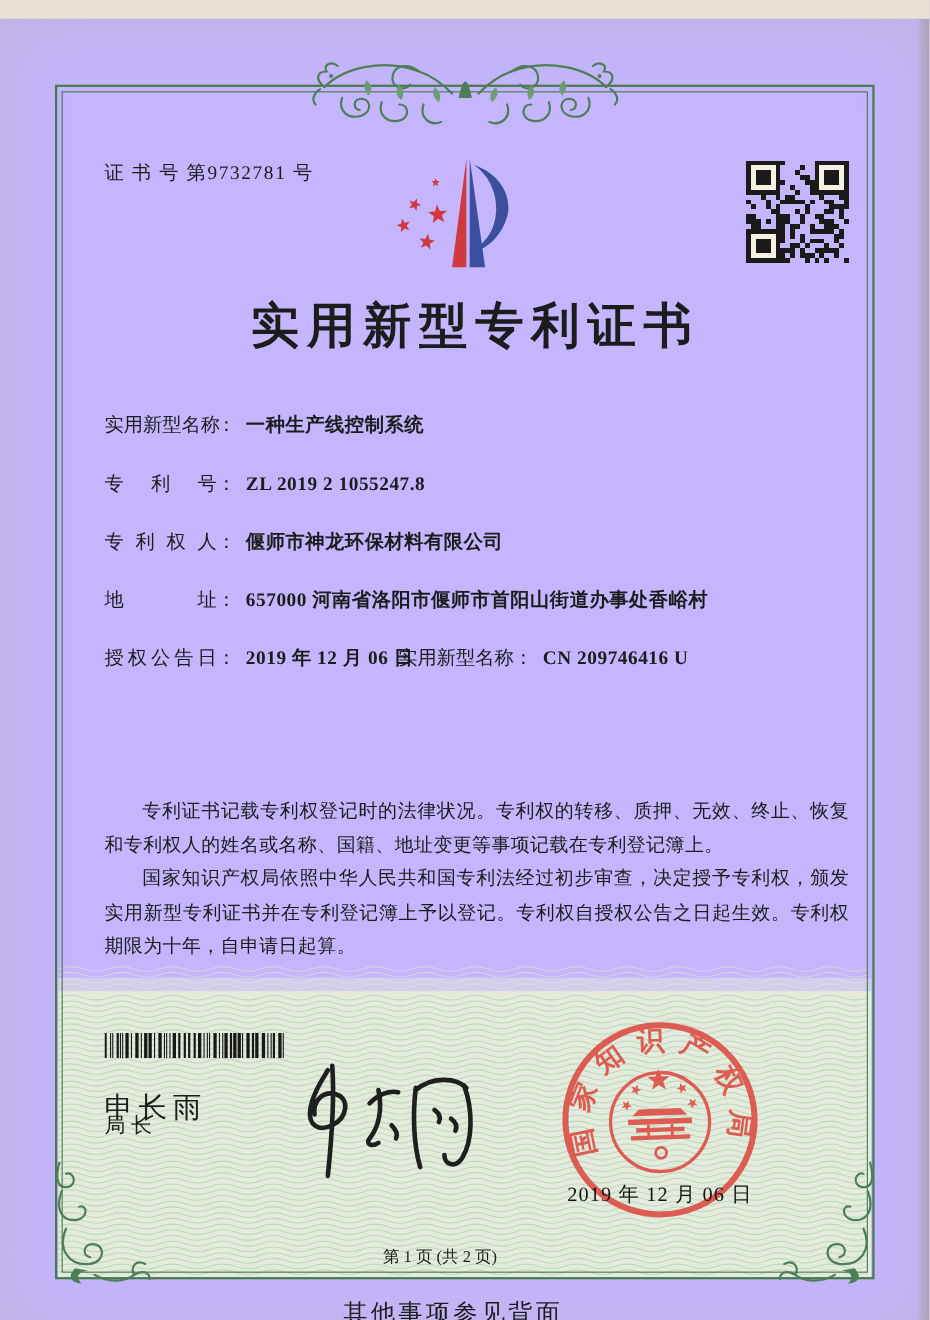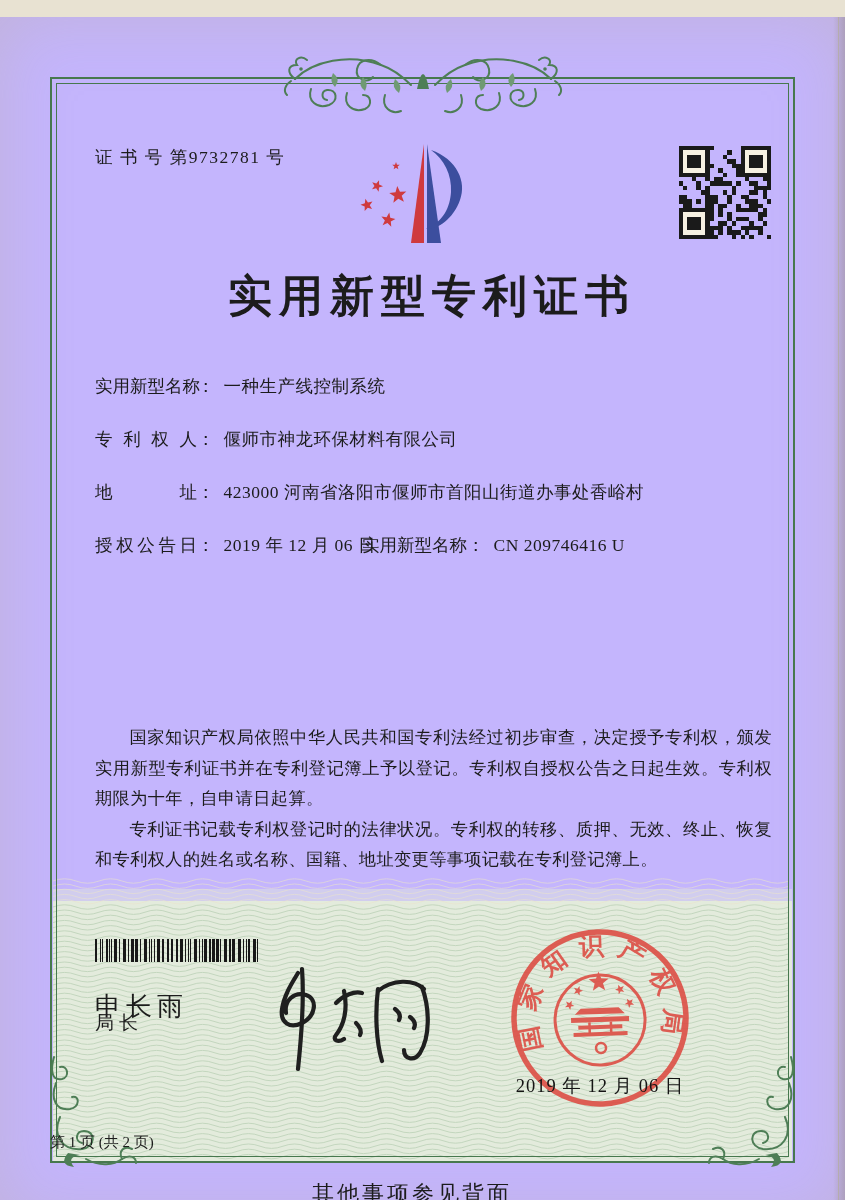--- a/index.html
+++ b/index.html
@@ -15,31 +15,31 @@
   .frame-inner{left:56px;top:66px;width:733px;height:1074px;border:1px solid #47784e;box-sizing:border-box;z-index:2;}
   #waves{left:0;top:0;z-index:1;}
   .orn{z-index:3;}
   
   .cert-no{left:95px;top:128px;font-size:17.5px;letter-spacing:1.5px;z-index:4;}
   .title{left:50px;top:250px;width:745px;text-align:center;font-size:44px;font-weight:700;letter-spacing:7px;padding-left:19px;box-sizing:border-box;z-index:4;}
   .fields{left:95px;top:357px;width:690px;z-index:4;font-size:17.5px;}
   .field-row{position:relative;height:22px;margin-bottom:31px;white-space:nowrap;}
   .field-label{display:inline-block;width:102px;text-align:justify;text-align-last:justify;vertical-align:bottom;}
   .field-label.compact{width:auto;text-align:left;text-align-last:auto;}
-  .field-value{margin-left:9px;letter-spacing:.5px;}
+  .field-value{margin-left:9px;letter-spacing:.5px;font-weight:bold;}
   .grant-col{position:absolute;left:267px;top:0;}
   .paras{left:95px;top:706px;width:677px;z-index:4;font-size:17.2px;line-height:30.5px;text-align:justify;letter-spacing:.4px;}
   .paras p{margin:0;text-indent:2em;}
   #barcode{left:95px;top:922px;z-index:4;}
   .director-title{left:95px;top:993px;font-size:19px;letter-spacing:5px;z-index:4;}
   .director-name{left:95px;top:972px;font-size:26px;letter-spacing:5px;z-index:4;font-family:Liberation Serif, serif;}
   #signature{left:232px;top:948px;z-index:5;}
   #seal{left:505px;top:906px;z-index:5;}
   .seal-date{left:508px;top:1056px;width:184px;text-align:center;font-size:18.5px;letter-spacing:1px;color:#141414;z-index:6;}
-  .page-info{left:50px;top:1116px;width:700px;font-size:15px;z-index:4;}
+  .page-info{left:50px;top:1116px;width:700px;text-align:center;font-size:15px;z-index:4;}
   .back-note{left:62px;top:1162px;width:700px;text-align:center;font-size:22px;letter-spacing:3px;z-index:4;}
   
   .edge-right{right:0;top:0;width:12px;height:1200px;background:linear-gradient(to left,rgba(120,110,80,.28),rgba(120,110,80,0));z-index:8;}
   .edge-line{right:6px;top:0;width:1px;height:1200px;background:#b3ac9c;opacity:.7;z-index:8;}
   .edge-bottom{left:0;bottom:0;width:845px;height:7px;background:linear-gradient(to top,rgba(120,110,80,.25),rgba(120,110,80,0));z-index:8;}
   .mirror{transform:scaleX(-1);}
 </style>
 </head>
 <body>
 
@@ -311,36 +311,39 @@
       </g>
     </svg>
 
   <div class="abs title">实用新型专利证书</div>
 
   <div class="abs fields">
     <div class="field-row">
       <span class="field-label">实用新型名称</span><span>：</span><span class="field-value">一种生产线控制系统</span>
     </div>
     <div class="field-row">
+      <span class="field-label">专利号</span><span>：</span><span class="field-value">ZL 2019 2 1055247.8</span>
+    </div>
+    <div class="field-row">
       <span class="field-label">专利权人</span><span>：</span><span class="field-value">偃师市神龙环保材料有限公司</span>
     </div>
     <div class="field-row">
-      <span class="field-label">地址</span><span>：</span><span class="field-value">423000 河南省洛阳市偃师市首阳山街道办事处香峪村</span>
+      <span class="field-label">地址</span><span>：</span><span class="field-value">657000 河南省洛阳市偃师市首阳山街道办事处香峪村</span>
     </div>
     <div class="field-row">
       <span class="field-label">授权公告日</span><span>：</span><span class="field-value">2019 年 12 月 06 日</span>
       <span class="grant-col">
         <span class="field-label compact">实用新型名称</span><span>：</span><span class="field-value">CN 209746416 U</span>
       </span>
     </div>
   </div>
 
   <div class="abs paras">
+    <p>专利证书记载专利权登记时的法律状况。专利权的转移、质押、无效、终止、恢复和专利权人的姓名或名称、国籍、地址变更等事项记载在专利登记簿上。</p>
     <p>国家知识产权局依照中华人民共和国专利法经过初步审查，决定授予专利权，颁发实用新型专利证书并在专利登记簿上予以登记。专利权自授权公告之日起生效。专利权期限为十年，自申请日起算。</p>
-    <p>专利证书记载专利权登记时的法律状况。专利权的转移、质押、无效、终止、恢复和专利权人的姓名或名称、国籍、地址变更等事项记载在专利登记簿上。</p>
   </div>
 
   <svg id="barcode" class="abs" width="168" height="23" viewBox="0 0 168 23">
       <g fill="#181818">
         <rect x="0" y="0" width="2" height="23"></rect>
         <rect x="5" y="0" width="1" height="23"></rect>
         <rect x="7" y="0" width="1" height="23"></rect>
         <rect x="11" y="0" width="2" height="23"></rect>
         <rect x="14" y="0" width="1" height="23"></rect>
         <rect x="16" y="0" width="1" height="23"></rect>

